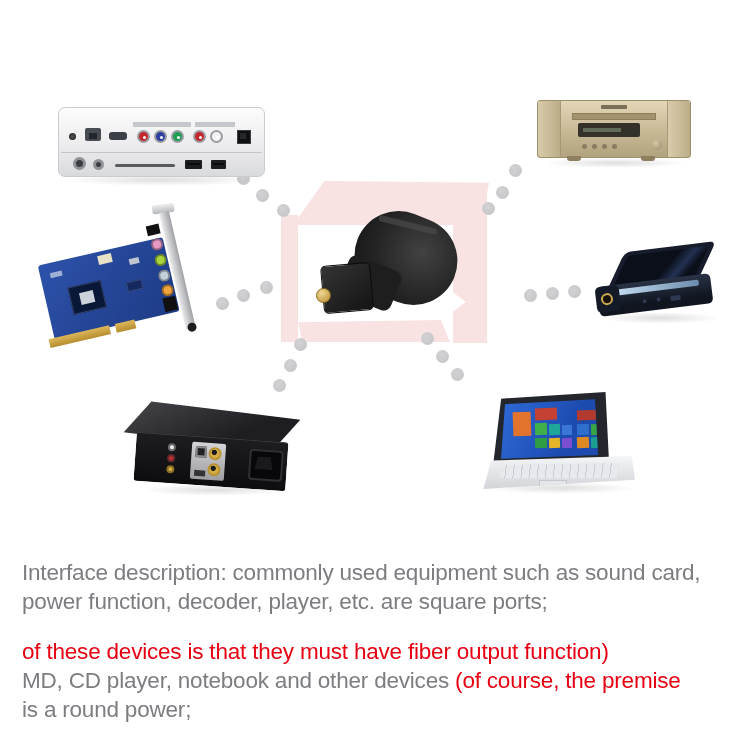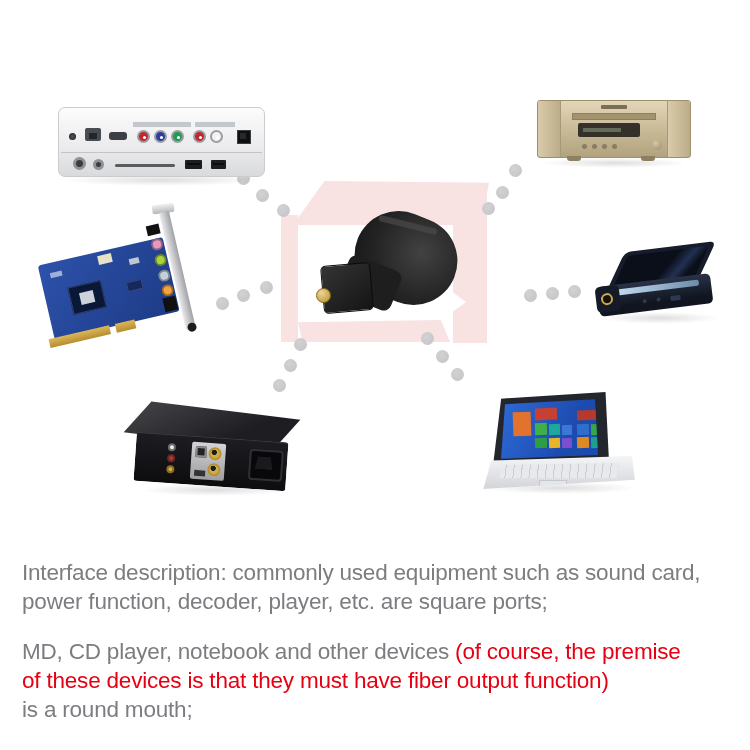--- a/index.html
+++ b/index.html
@@ -292,18 +292,18 @@
       <div class="lt-kbd"></div>
       <div class="lt-pad"></div>
     </div>
   </div>
   <div class="shadow" style="left:486px;top:482px;width:150px;height:12px"></div>
 
   <div class="desc">
     <div class="line">Interface description: commonly used equipment such as sound card,</div>
     <div class="line">power function, decoder, player, etc. are square ports;</div>
     <div class="gap"></div>
+    <div class="line red">of these devices is that they must have fiber output function)</div>
     <div class="line"><span>MD, CD player, notebook and other devices </span><span class="red">(of course, the premise</span></div>
-    <div class="line red">of these devices is that they must have fiber output function)</div>
-    <div class="line">is a round mouth;</div>
+    <div class="line">is a round power;</div>
   </div>
 
 </div>
 
 </body></html>

